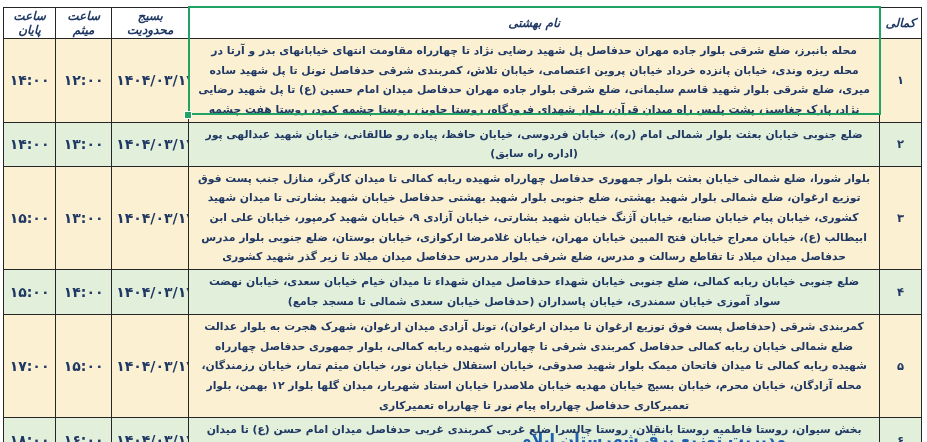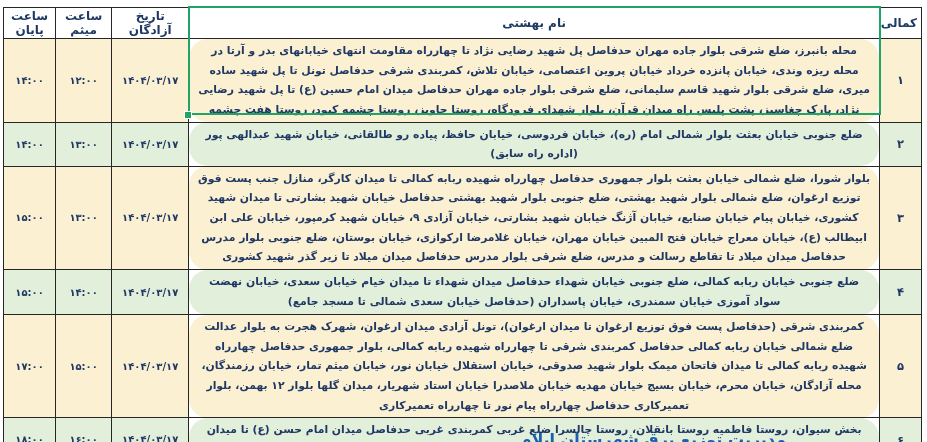--- a/index.html
+++ b/index.html
@@ -21,24 +21,24 @@
   .sheet{position:absolute;top:7px;left:3px;direction:rtl;}
   table{border-collapse:collapse;table-layout:fixed;width:919px;}
   th,td{
     border:1.5px solid var(--border);
     font-weight:bold;
     text-align:center;
     vertical-align:middle;
     padding:1px 4px;
     overflow:hidden;
   }
-  thead th{background:#ffffff;font-size:12px;height:28px;}
+  thead th{background:#ffffff;font-size:12px;height:28px;font-style:italic;}
   td{font-size:11.5px;}
-  td.name{font-size:10.8px;line-height:1.82;padding:2px 8px;border-radius:19px;}
-  td.time, td.date{font-size:10px;direction:ltr;}
+  td.name{font-size:10.8px;line-height:1.82;padding:2px 8px;}
+  td.time, td.date{font-size:14px;direction:ltr;}
   tr.cream td{background:var(--cream);}
   tr.green td{background:var(--green);}
   
   tbody tr:nth-child(1){height:79px;}
   tbody tr:nth-child(2){height:27px;}
   tbody tr:nth-child(3){height:103px;}
   tbody tr:nth-child(4){height:45px;}
   tbody tr:nth-child(5){height:80px;}
   tbody tr:nth-child(6){height:27px;}
   tbody tr:nth-child(7){height:24px;}
@@ -69,21 +69,21 @@
       <col style="width:42px">
       <col style="width:690px">
       <col style="width:77px">
       <col style="width:56px">
       <col style="width:52px">
     </colgroup>
     <thead>
       <tr>
         <th>کمالی</th>
         <th>نام بهشتی</th>
-        <th>تاریخ آزادگان</th>
+        <th>بسیج محدودیت</th>
         <th>ساعت میثم</th>
         <th>ساعت پایان</th>
       </tr>
     </thead>
     <tbody>
         <tr class="cream">
           <td>۱</td>
           <td class="name">محله بانبرز، ضلع شرقی بلوار جاده مهران حدفاصل پل شهید رضایی نژاد تا چهارراه مقاومت انتهای خیابانهای بدر و آرتا در محله ریزه وندی، خیابان پانزده خرداد خیابان پروین اعتصامی، خیابان تلاش، کمربندی شرقی حدفاصل تونل تا پل شهید ساده میری، ضلع شرقی بلوار شهید قاسم سلیمانی، ضلع شرقی بلوار جاده مهران حدفاصل میدان امام حسین (ع) تا پل شهید رضایی نژاد، پارک چغاسبز، پشت پلیس راه میدان قرآن، بلوار شهدای فرودگاه، روستا جاویز، روستا چشمه کبود، روستا هفت چشمه</td>
           <td class="date">۱۴۰۴/۰۳/۱۷</td>
           <td class="time">۱۲:۰۰</td>

